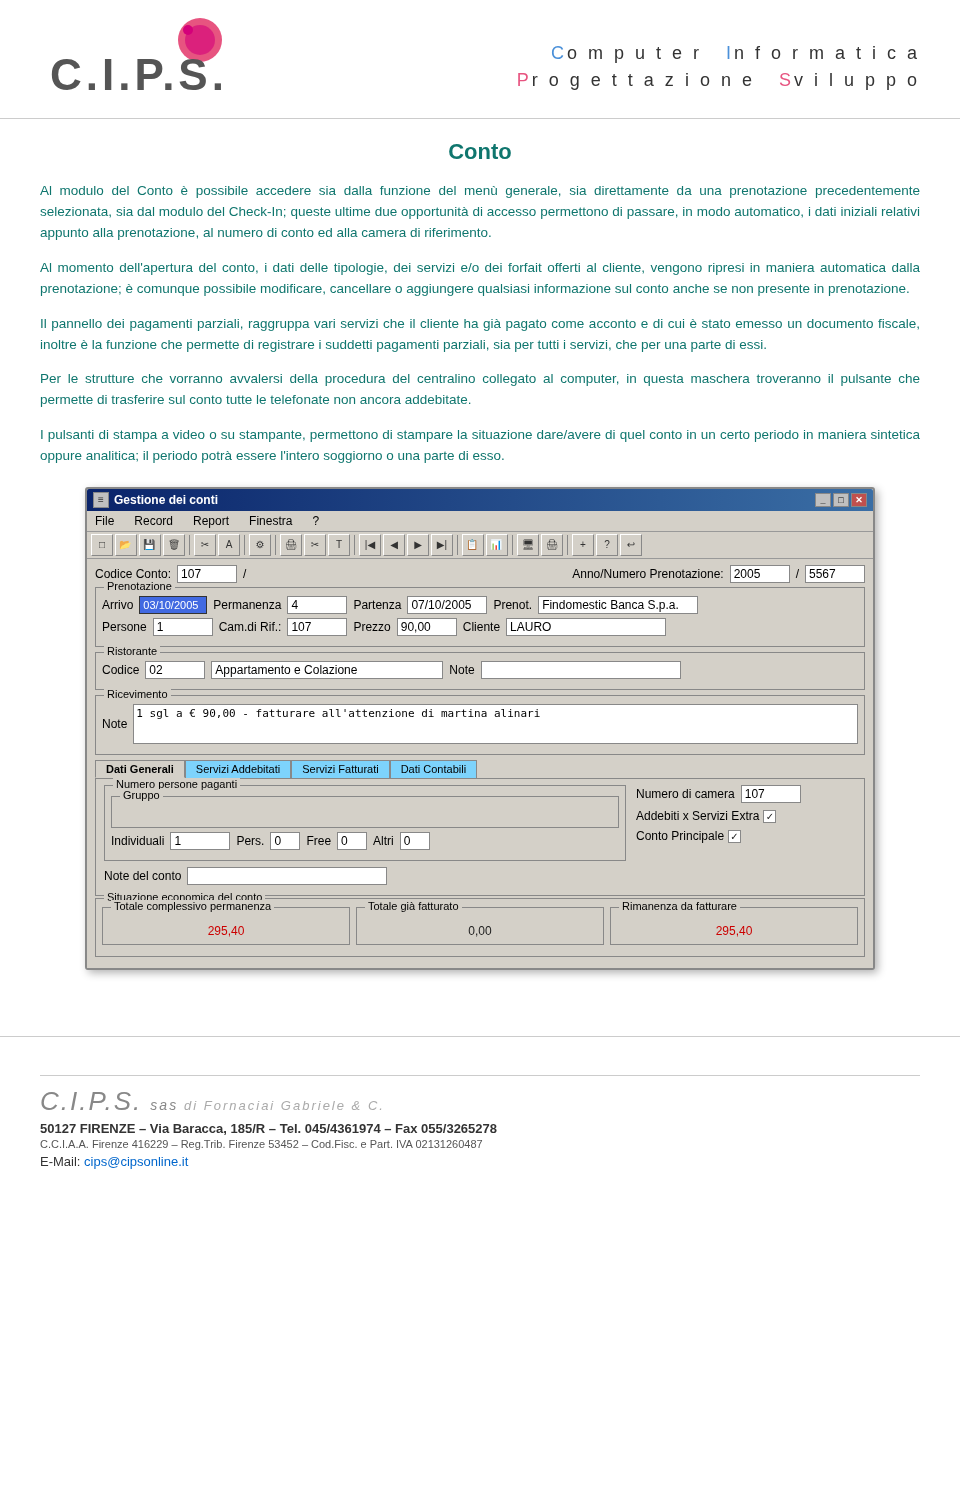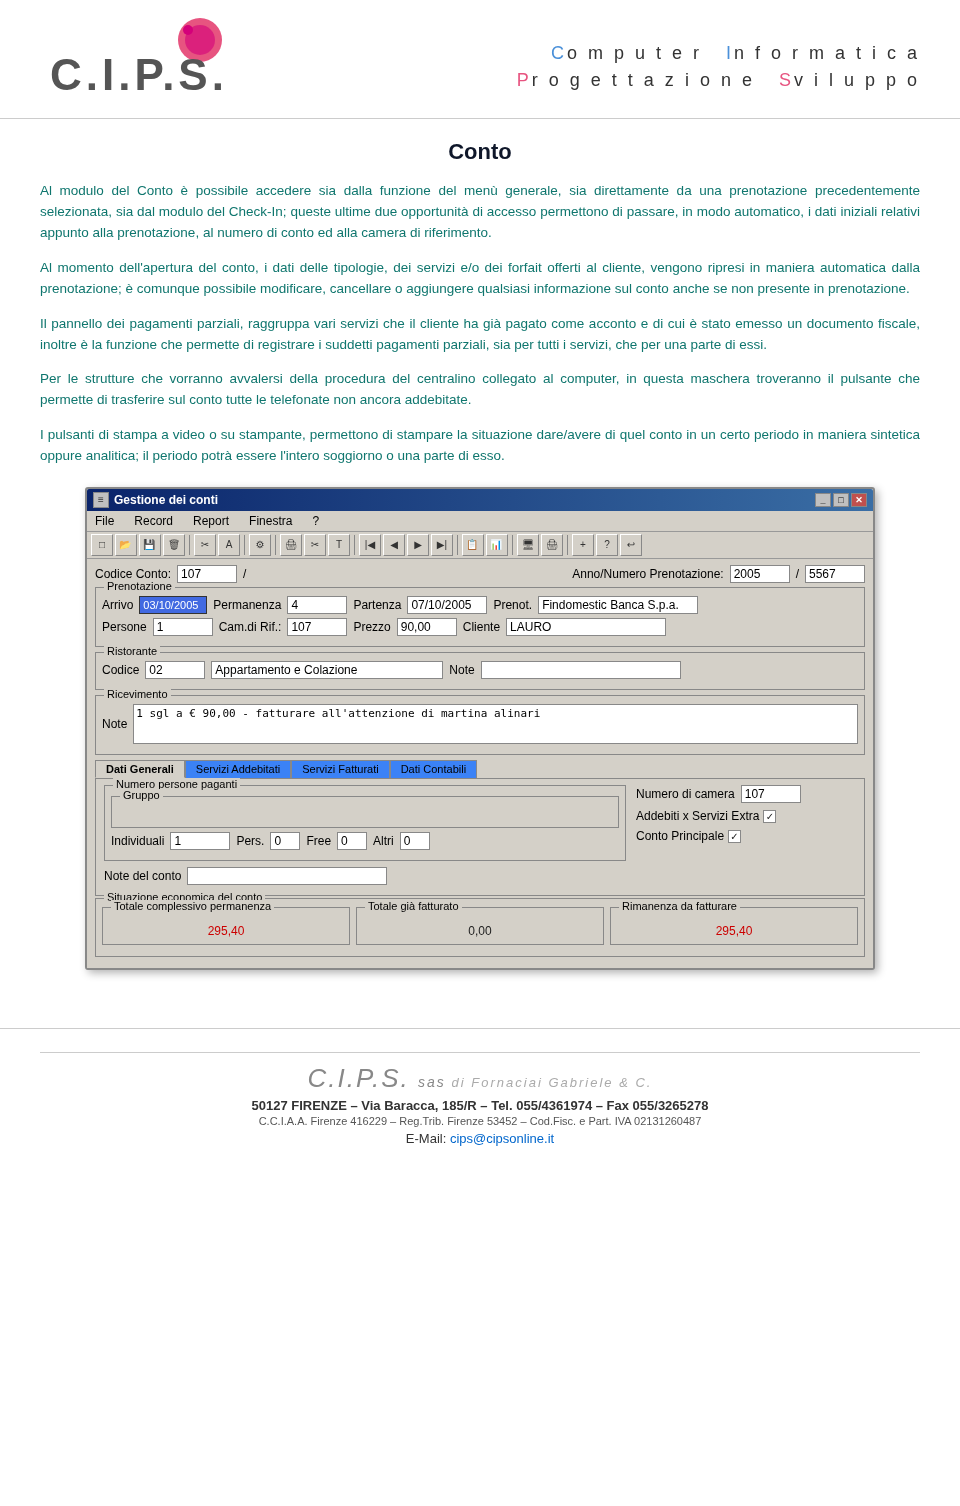--- a/index.html
+++ b/index.html
@@ -32,21 +32,21 @@
 
     
     .main-content {
       padding: 20px 40px 10px 40px;
     }
     .page-title {
       text-align: center;
       font-size: 22px;
       font-weight: bold;
       margin-bottom: 16px;
-      color: #0f172a;
+      color: #0f766e;
     }
     .body-text {
       font-size: 13.5px;
       line-height: 1.55;
       color: #0f766e;
       margin-bottom: 14px;
       text-align: justify;
     }
 
     
@@ -194,21 +194,21 @@
     }
 
     
     .tabs-bar {
       display: flex;
       gap: 0;
       margin-bottom: 0;
       margin-top: 4px;
     }
     .tab {
-      background: #3b82f6;
+      background: #7dd3fc;
       border: 1px solid #888;
       border-bottom: none;
       padding: 2px 10px;
       font-size: 11px;
       cursor: pointer;
       color: #000;
     }
     .tab.active {
       background: #d4d0c8;
       font-weight: bold;
@@ -250,24 +250,24 @@
       height: 40px;
       background: #fff;
       border: 1px solid #888;
       font-size: 11px;
       padding: 2px;
       resize: none;
     }
 
     
     .footer {
-      padding: 13px 40px 20px 40px;
-      text-align: center;
+      padding: 28px 40px 20px 40px;
+      text-align: left;
       border-top: 1px solid #ccc;
-      margin-top: 28px;
+      margin-top: 36px;
     }
     .footer-company {
       font-size: 22px;
       color: #888;
       letter-spacing: 2px;
     }
     .footer-company span { color: #888; font-size: 14px; font-style: italic; }
     .footer-address {
       font-size: 13px;
       color: #333;
@@ -553,19 +553,19 @@
 
 </div>
 
 <div class="footer">
   <hr class="footer-hr">
   <div class="footer-company">
     <span style="font-size:26px; font-style:italic; color:#888;">C.I.P.S.</span>
     <span style="font-size:14px; color:#888;"> sas </span>
     <span style="font-size:13px; color:#aaa; font-style:italic;">di Fornaciai Gabriele &amp; C.</span>
   </div>
-  <div class="footer-address">50127 FIRENZE – Via Baracca, 185/R – Tel. 055/4361974 – Fax 055/3265278</div>
+  <div class="footer-address">50127 FIRENZE – Via Baracca, 185/R – Tel. 045/4361974 – Fax 055/3265278</div>
   <div class="footer-reg">C.C.I.A.A. Firenze 416229 – Reg.Trib. Firenze 53452 – Cod.Fisc. e Part. IVA 02131260487</div>
   <div class="footer-email">
     <span>E-Mail:</span>
     <a href="#">cips@cipsonline.it</a>
   </div>
 </div>
 
 </body></html>

